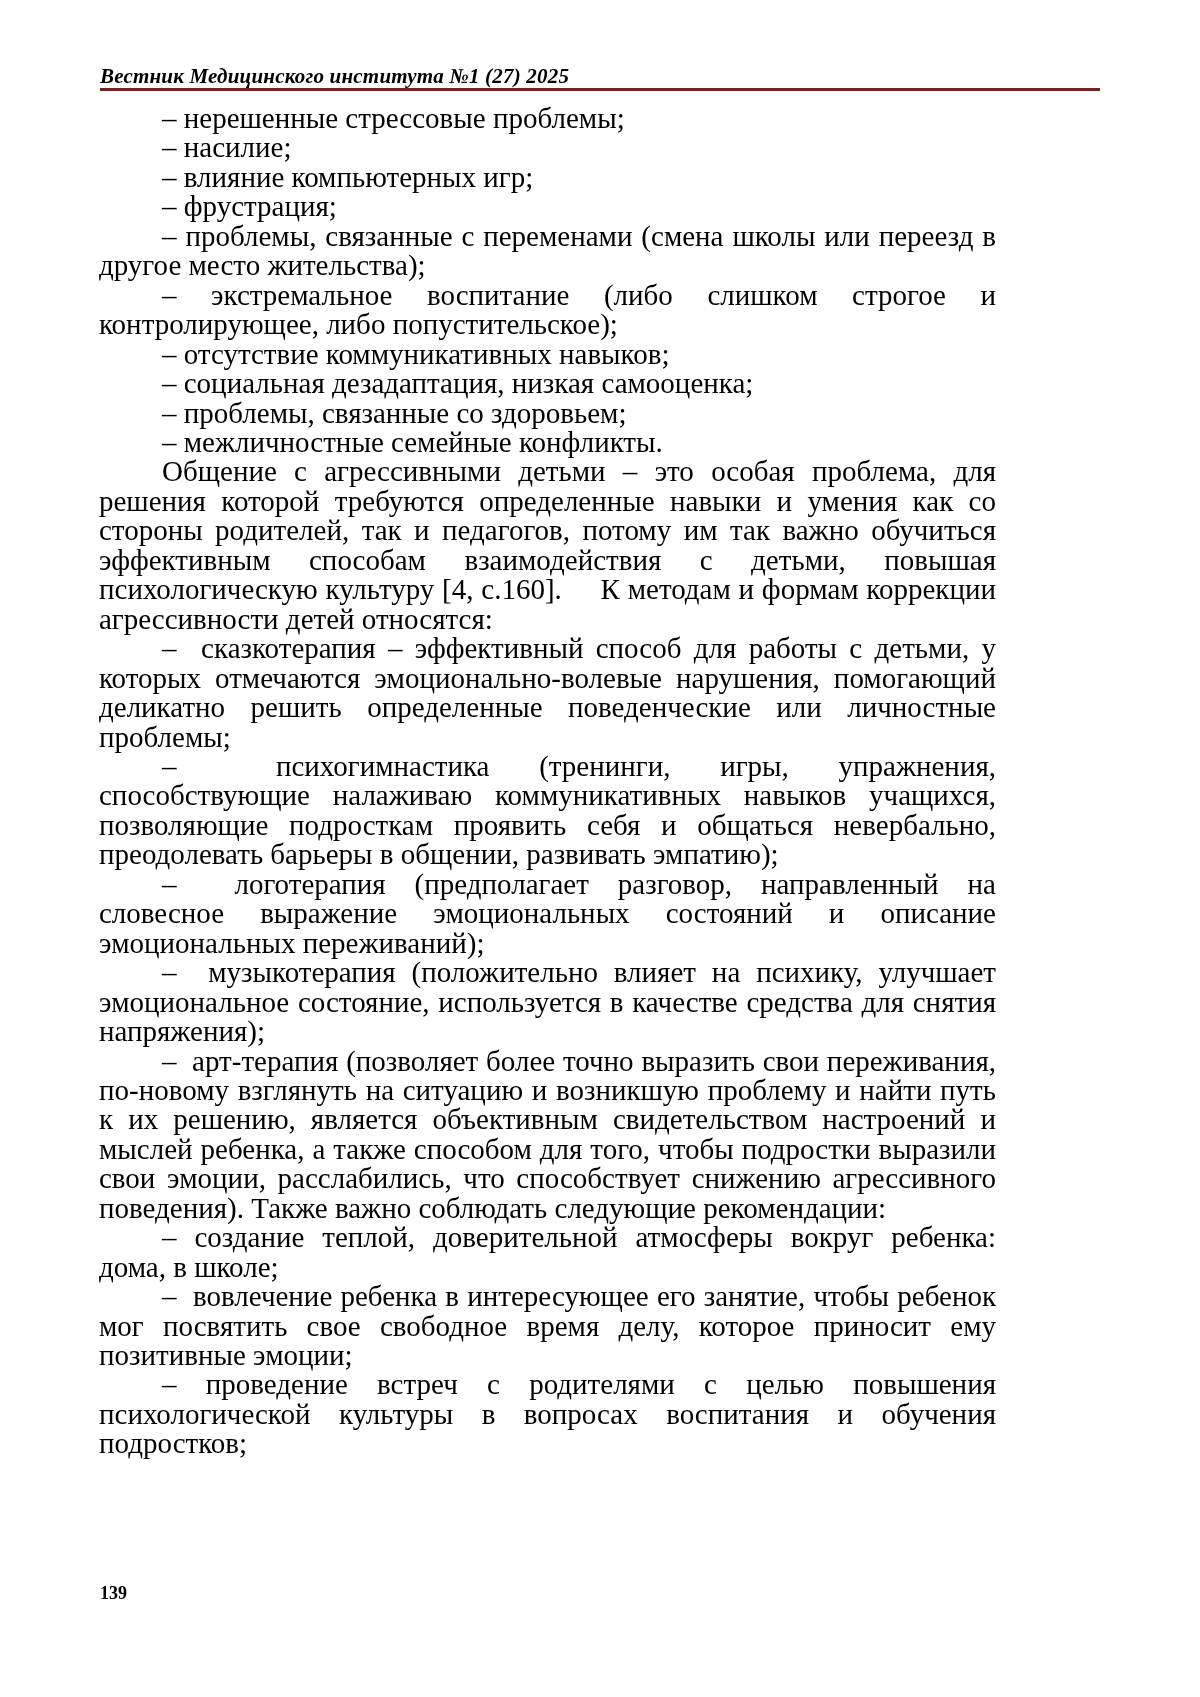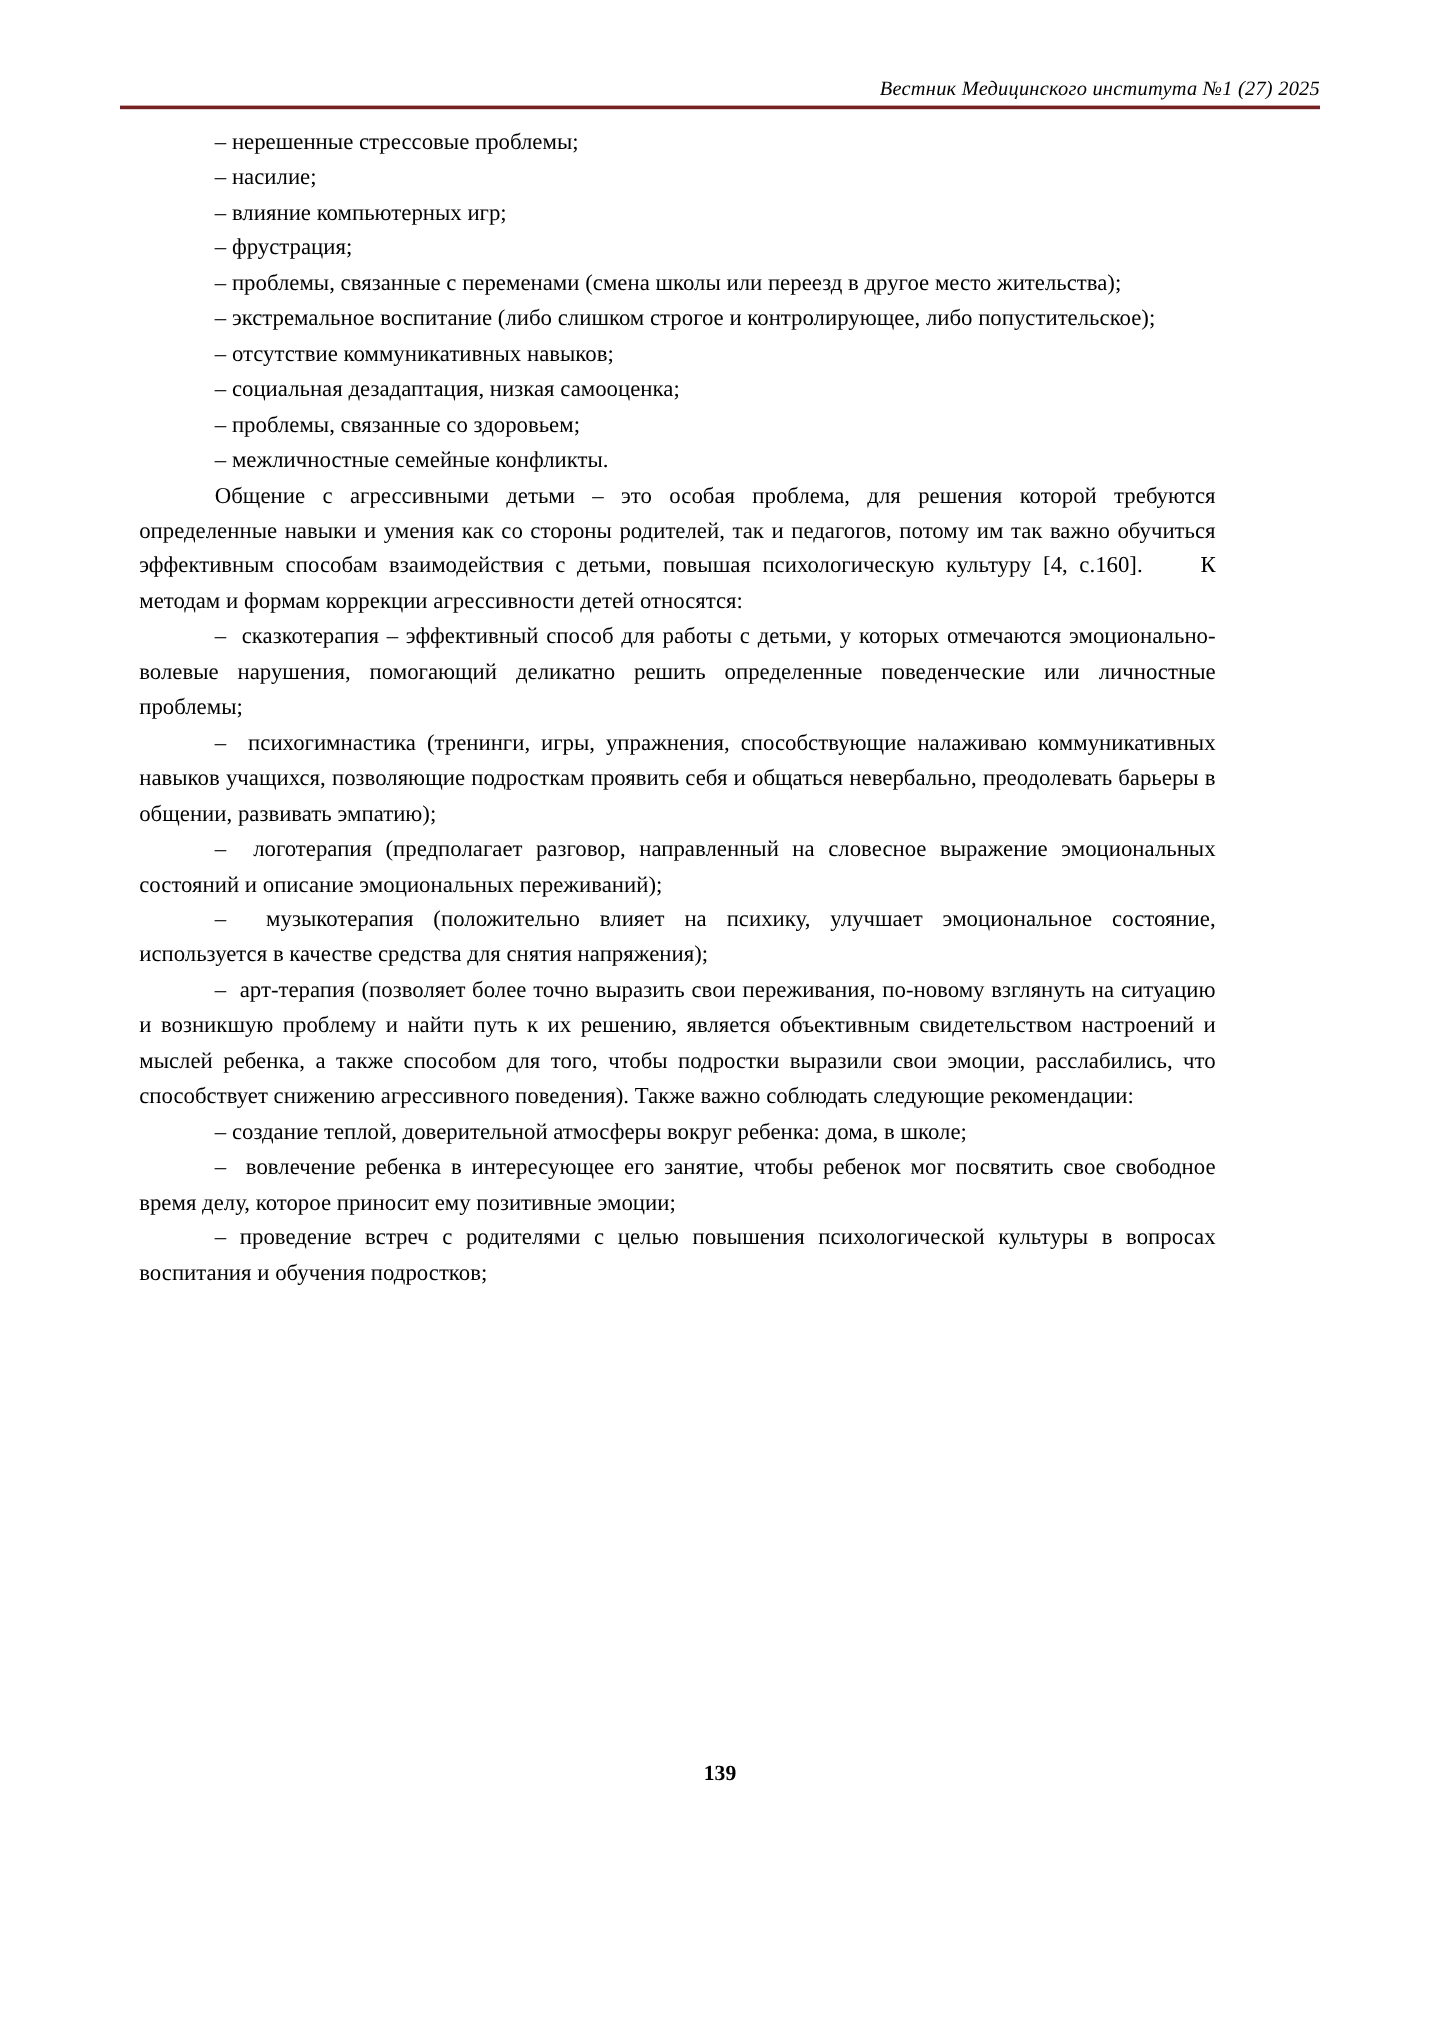--- a/index.html
+++ b/index.html
@@ -10,54 +10,53 @@
     background: #ffffff;
     font-family: "Liberation Serif", serif;
     color: #000000;
     overflow: hidden;
   }
   .header {
     position: absolute;
     top: 64px;
     left: 100px;
     width: 1000px;
-    text-align: right;
-    font-size: 17px;
+    text-align: left;
+    font-size: 21px;
     font-style: italic;
-    font-weight: normal;
+    font-weight: bold;
     letter-spacing: 0.2px;
   }
   .rule {
     position: absolute;
     top: 88px;
     left: 100px;
     width: 1000px;
     height: 3px;
     background: #772222;
   }
   .content {
     position: absolute;
     top: 104px;
-    left: 116px;
+    left: 99px;
     width: 897px;
-    font-size: 19px;
+    font-size: 29px;
     line-height: 29.45px;
     text-align: justify;
   }
   .para {
     margin: 0;
     padding: 0;
     text-indent: 63px;
   }
   .footer {
     position: absolute;
     left: 100px;
     width: 1000px;
-    top: 1467px;
-    text-align: center;
+    top: 1583px;
     font-size: 18px;
     font-weight: bold;
   }
 </style>
 </head>
 <body>
 
 <div class="page">
 
   <div class="header">Вестник Медицинского института №1 (27) 2025</div>

